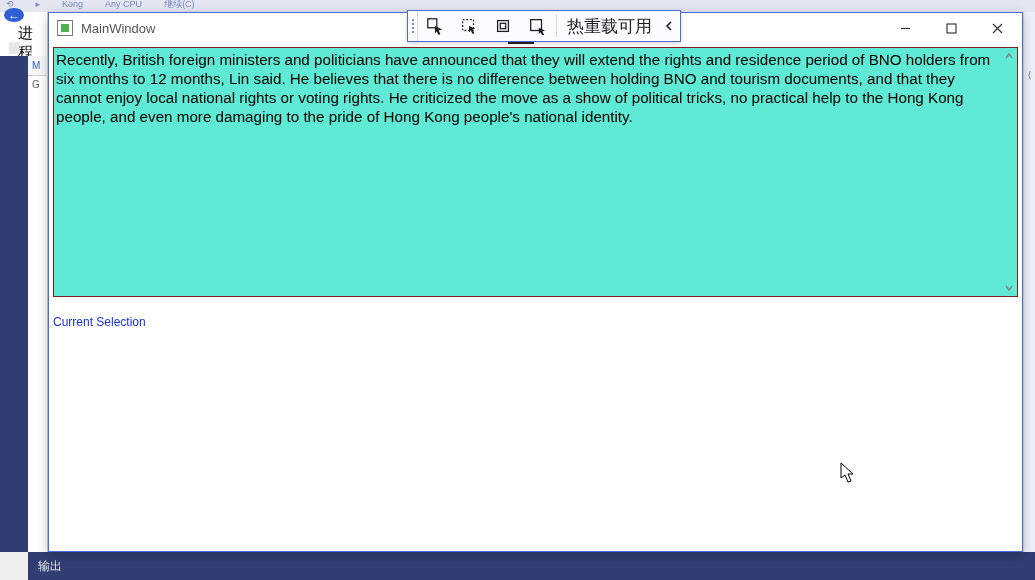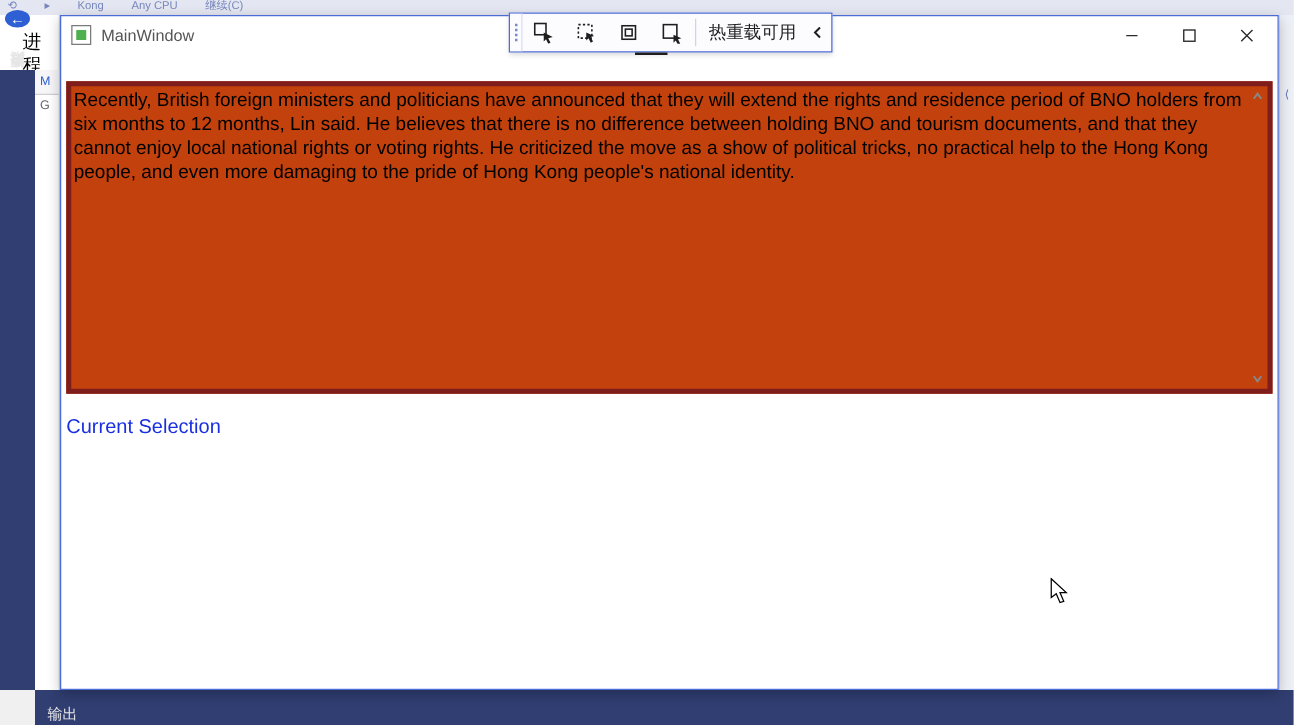--- a/index.html
+++ b/index.html
@@ -52,21 +52,21 @@
   .bg-right-col {
     position: absolute; right: 0; top: 12px; width: 12px; height: 540px;
     background: #eef0f7; border-left: 1px solid #d6d6e0;
   }
   .bg-right-col .mark {
     color:#5a6fb0; font-size:9px; text-align:center; padding-top:58px;
   }
   .bg-bottom {
     position: absolute; left: 28px; bottom: 0; width: 1007px; height: 28px;
     background: #303e71; color: #e6e6e6; font-size: 12px;
-    display:flex; align-items:flex-end; padding-left: 10px;
+    display:flex; align-items:center; padding-left: 10px;
   }
 
   
   .hotbar {
     position: absolute; top: 10px; left: 407px; height: 32px;
     display:flex; align-items:stretch; z-index: 50;
     border: 1px solid #4b6bd6; background:#fcfcff;
     box-shadow: 0 2px 4px rgba(0,0,0,.15);
   }
   .hotbar .grip {
@@ -77,38 +77,38 @@
   .hotbar .grip i { width:2px; height:2px; background:#7a88c7; }
   .hotbar .btn {
     width: 34px; display:flex; align-items:center; justify-content:center;
     cursor:pointer; color:#1e1e1e;
   }
   .hotbar .btn svg { width:18px; height:18px; stroke:#1e1e1e; fill:none; stroke-width:1.4; }
   .hotbar .btn.underline svg { stroke:#1e1e1e; }
   .hotbar .sep { width:1px; background:#cfd3e8; margin: 4px 2px; }
   .hotbar .label {
     display:flex; align-items:center; padding: 0 10px 0 8px;
-    font-size: 14px; color:#1e1e1e; white-space:nowrap;
+    font-size: 17px; color:#1e1e1e; white-space:nowrap;
   }
   .hotbar .chev {
     width: 18px; display:flex; align-items:center; justify-content:center;
     cursor:pointer; color:#1e1e1e; padding-right:4px;
   }
   .hotbar .chev svg { width:12px; height:12px; stroke:#1e1e1e; fill:none; stroke-width:1.6; }
   .hotbar-under {
     position:absolute; left:508px; top:42px; width:26px; height:2px;
     background:#1e1e1e; z-index:51;
   }
 
   
   .window {
     position: absolute; left: 48px; top: 12px; width: 975px; height: 540px;
     background: #fff; border: 1px solid #4b6bd6;
     box-shadow: 0 3px 10px rgba(0,0,0,.25);
-    display:flex; flex-direction:column; z-index: 10; gap: 18px;
+    display:flex; flex-direction:column; z-index: 10;
   }
   .titlebar {
     height: 30px; display:flex; align-items:center; padding: 0 2px 0 8px;
     color:#4a4a4a; user-select:none;
   }
   .titlebar .appicon {
     width:16px; height:16px; margin-right:8px; position:relative;
     border:1px solid #7a7a7a;
   }
   .titlebar .appicon::after {
@@ -119,39 +119,39 @@
   .titlebar .winbtn {
     width:46px; height:30px; display:flex; align-items:center; justify-content:center;
     cursor:pointer; color:#2b2b2b;
   }
   .titlebar .winbtn svg { width:11px; height:11px; stroke:currentColor; fill:none; stroke-width:1.1; }
 
   .client {
     flex:1; padding: 4px 4px 4px 4px; display:flex; flex-direction:column;
   }
   .textbox {
-    height: 250px; border:4px solid #7f1d1d; background:#c2410c;
+    height: 250px; border:1px solid #7f1d1d; background:#5eead4;
     position:relative; overflow:hidden;
   }
   .textbox .content {
     position:absolute; inset:0 18px 0 0; padding: 2px 2px;
     font-size: 15.2px; line-height: 1.26; color:#000;
     white-space: normal; overflow:hidden;
   }
   .textbox .sb {
     position:absolute; right:0; top:0; bottom:0; width:17px;
     display:flex; flex-direction:column; justify-content:space-between;
     align-items:center; padding:2px 0;
   }
   .textbox .sb .arr { width:12px; height:12px; display:flex;
     align-items:center; justify-content:center; color:#888; cursor:pointer; }
   .textbox .sb .arr svg { width:10px; height:10px; stroke:#888; stroke-width:1.6; fill:none; }
 
   .linklabel {
-    margin-top: 18px; font-size: 16px; color:#1a2fe0;
+    margin-top: 18px; font-size: 12px; color:#1a2fe0;
     padding-left: 0px; cursor: default; user-select: text;
     width: fit-content;
   }
 
   .cursor {
     position:absolute; left:840px; top:462px; z-index:200; pointer-events:none;
   }
   .cursor svg { width:16px; height:22px; }
 </style>
 </head>

